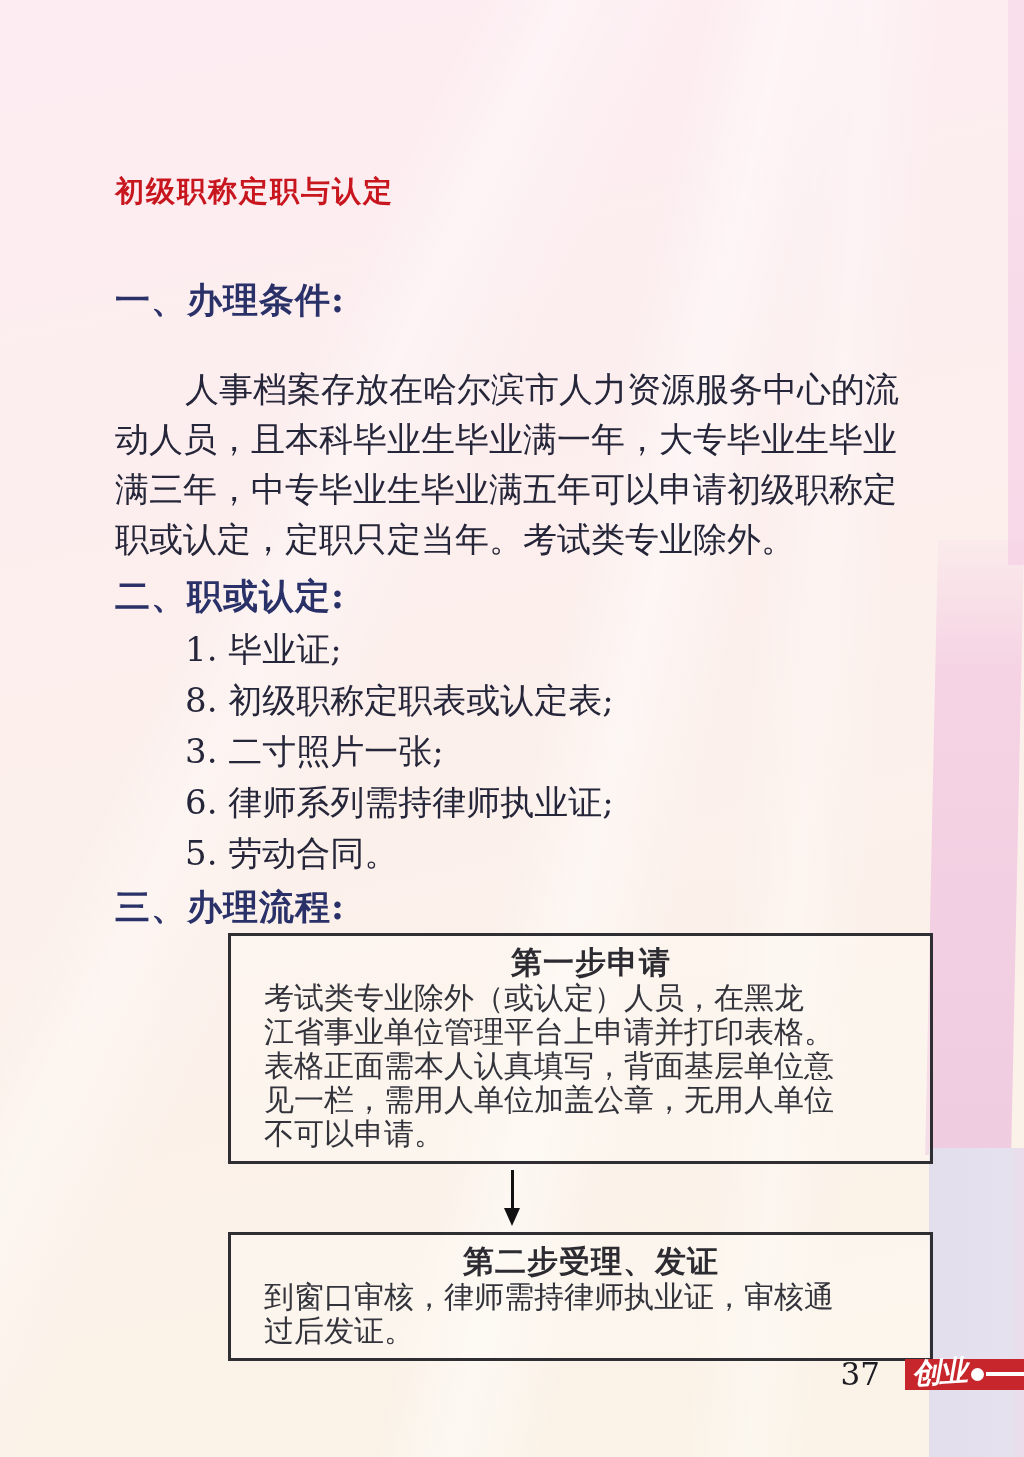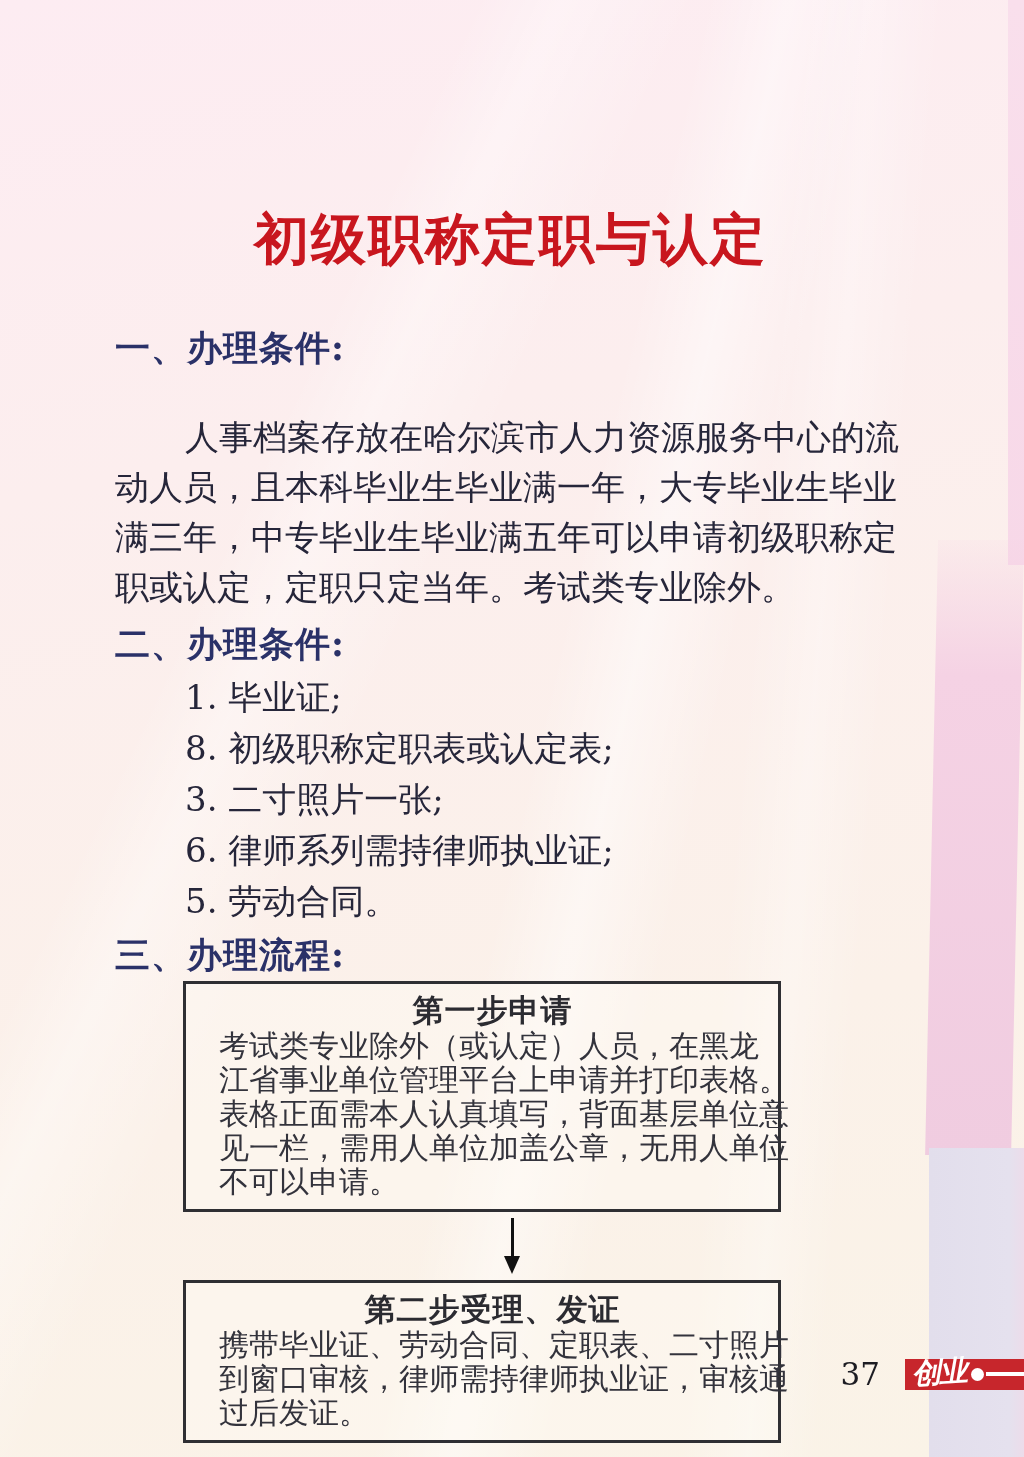--- a/index.html
+++ b/index.html
@@ -41,27 +41,25 @@
   }
 
   .content {
     position: absolute;
     left: 115px;
     width: 791px;
     top: 0;
   }
   .doc-title {
     padding-top: 166px;
-    text-align: center;
-    font-size: 55px;
+    font-size: 29px;
     line-height: 50px;
     font-weight: bold;
     color: #c8161e;
     letter-spacing: 2px;
-    margin-top: 48px;
   }
   .sec-heading {
     font-size: 35px;
     line-height: 40px;
     font-weight: bold;
     color: #2a3168;
     letter-spacing: 1px;
   }
   .h1 { margin-top: 64px; }
   .h2 { margin-top: 12px; }
@@ -80,22 +78,22 @@
   .materials li {
     font-size: 34px;
     line-height: 51px;
     color: #26263a;
     padding-left: 70px;
     white-space: nowrap;
   }
 
   .flow { margin-top: 6px; }
   .flow-box {
-    margin-left: 68px;
-    width: 598px;
+    margin-left: 113px;
+    width: 705px;
     border: 3px solid #2f2f33;
     background: rgba(255, 253, 247, 0.35);
     padding: 7px 12px 10px 33px;
   }
   .flow-box-title {
     text-align: center;
     font-family: "DejaVu Sans", "Liberation Sans", sans-serif;
     font-weight: bold;
     font-size: 31px;
     line-height: 38px;
@@ -195,21 +193,21 @@
     <h1 class="doc-title">初级职称定职与认定</h1>
 
     <h2 class="sec-heading h1">一、办理条件:</h2>
     <div class="para">
       <div class="line indent">人事档案存放在哈尔滨市人力资源服务中心的流</div>
       <div class="line">动人员，且本科毕业生毕业满一年，大专毕业生毕业</div>
       <div class="line">满三年，中专毕业生毕业满五年可以申请初级职称定</div>
       <div class="line">职或认定，定职只定当年。考试类专业除外。</div>
     </div>
 
-    <h2 class="sec-heading h2">二、办理条件:</h2>
+    <h2 class="sec-heading h2">二、职或认定:</h2>
     <ul class="materials">
       <li>1. 毕业证;</li>
       <li>8. 初级职称定职表或认定表;</li>
       <li>3. 二寸照片一张;</li>
       <li>6. 律师系列需持律师执业证;</li>
       <li>5. 劳动合同。</li>
     </ul>
 
     <h2 class="sec-heading h3">三、办理流程:</h2>
 
@@ -225,21 +223,20 @@
 
       <div class="arrow-wrap">
         <div class="down-arrow">
           <div class="stem"></div>
           <div class="head"></div>
         </div>
       </div>
 
       <div class="flow-box">
         <div class="flow-box-title">第二步受理、发证</div>
-        <div class="line">携带毕业证、劳动合同、定职表、二寸照片</div>
         <div class="line">到窗口审核，律师需持律师执业证，审核通</div>
         <div class="line">过后发证。</div>
       </div>
     </div>
   </div>
 
   <div class="footer">
     <span class="page-number">37</span>
     <div class="brand-banner">
       <span class="brand-logo">创业</span>

